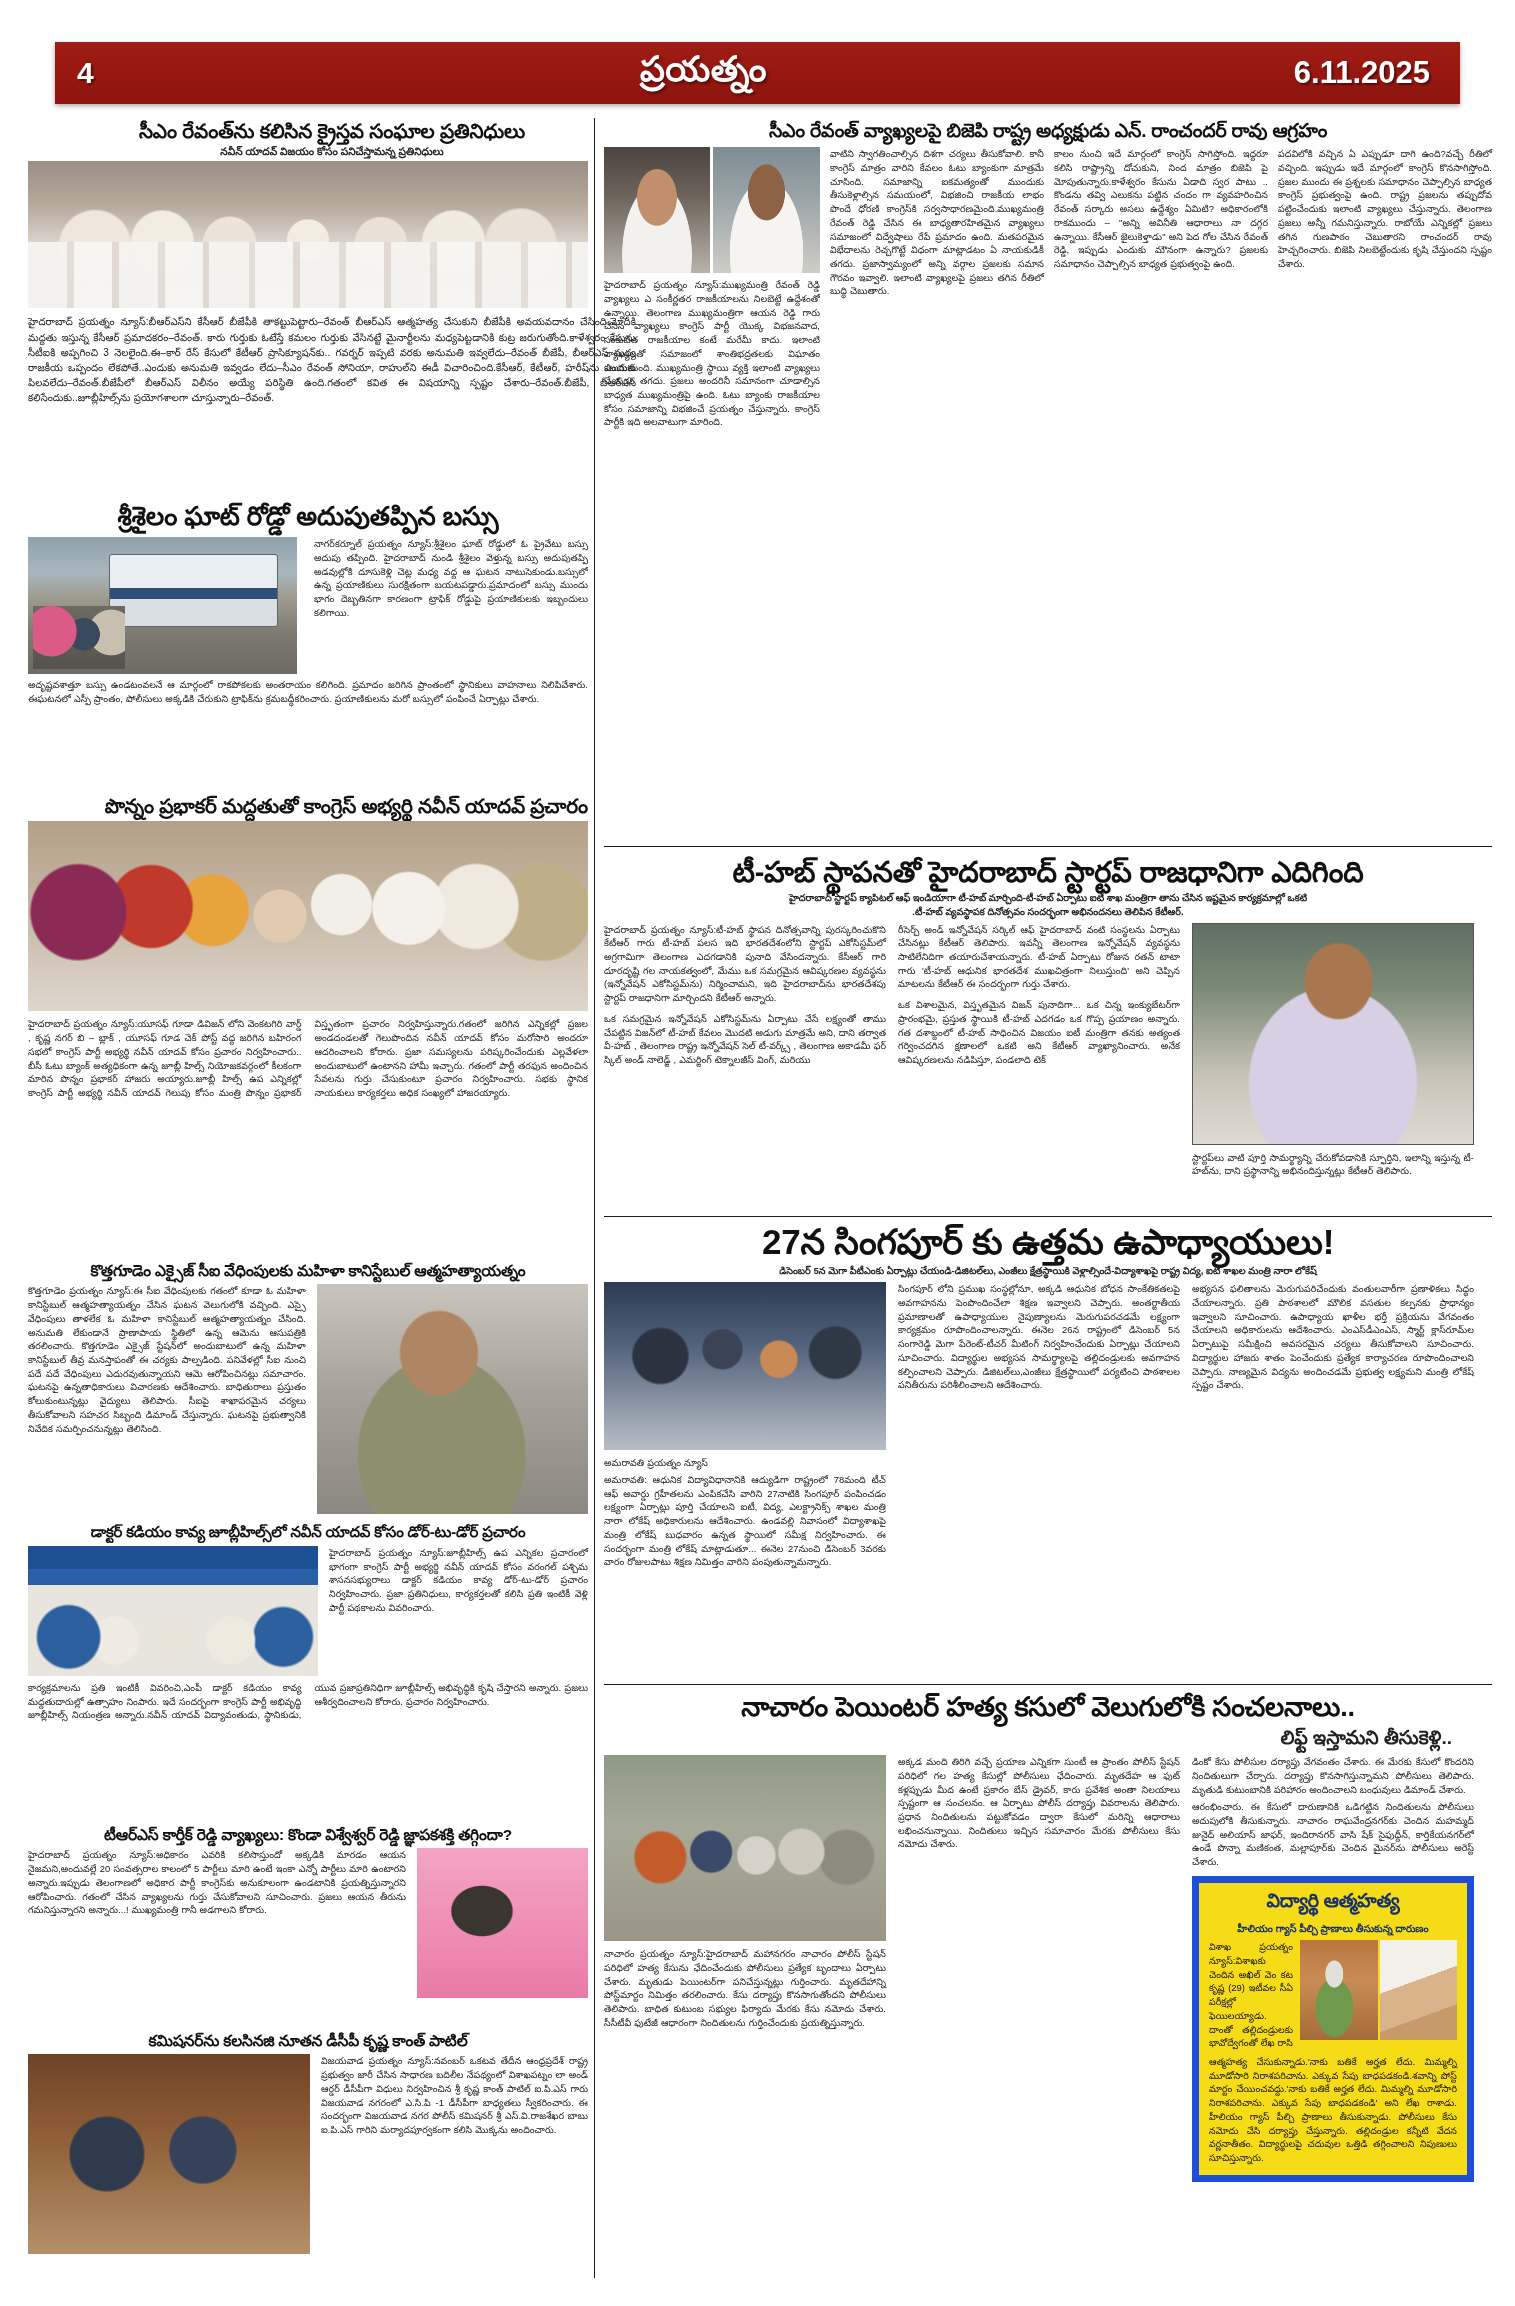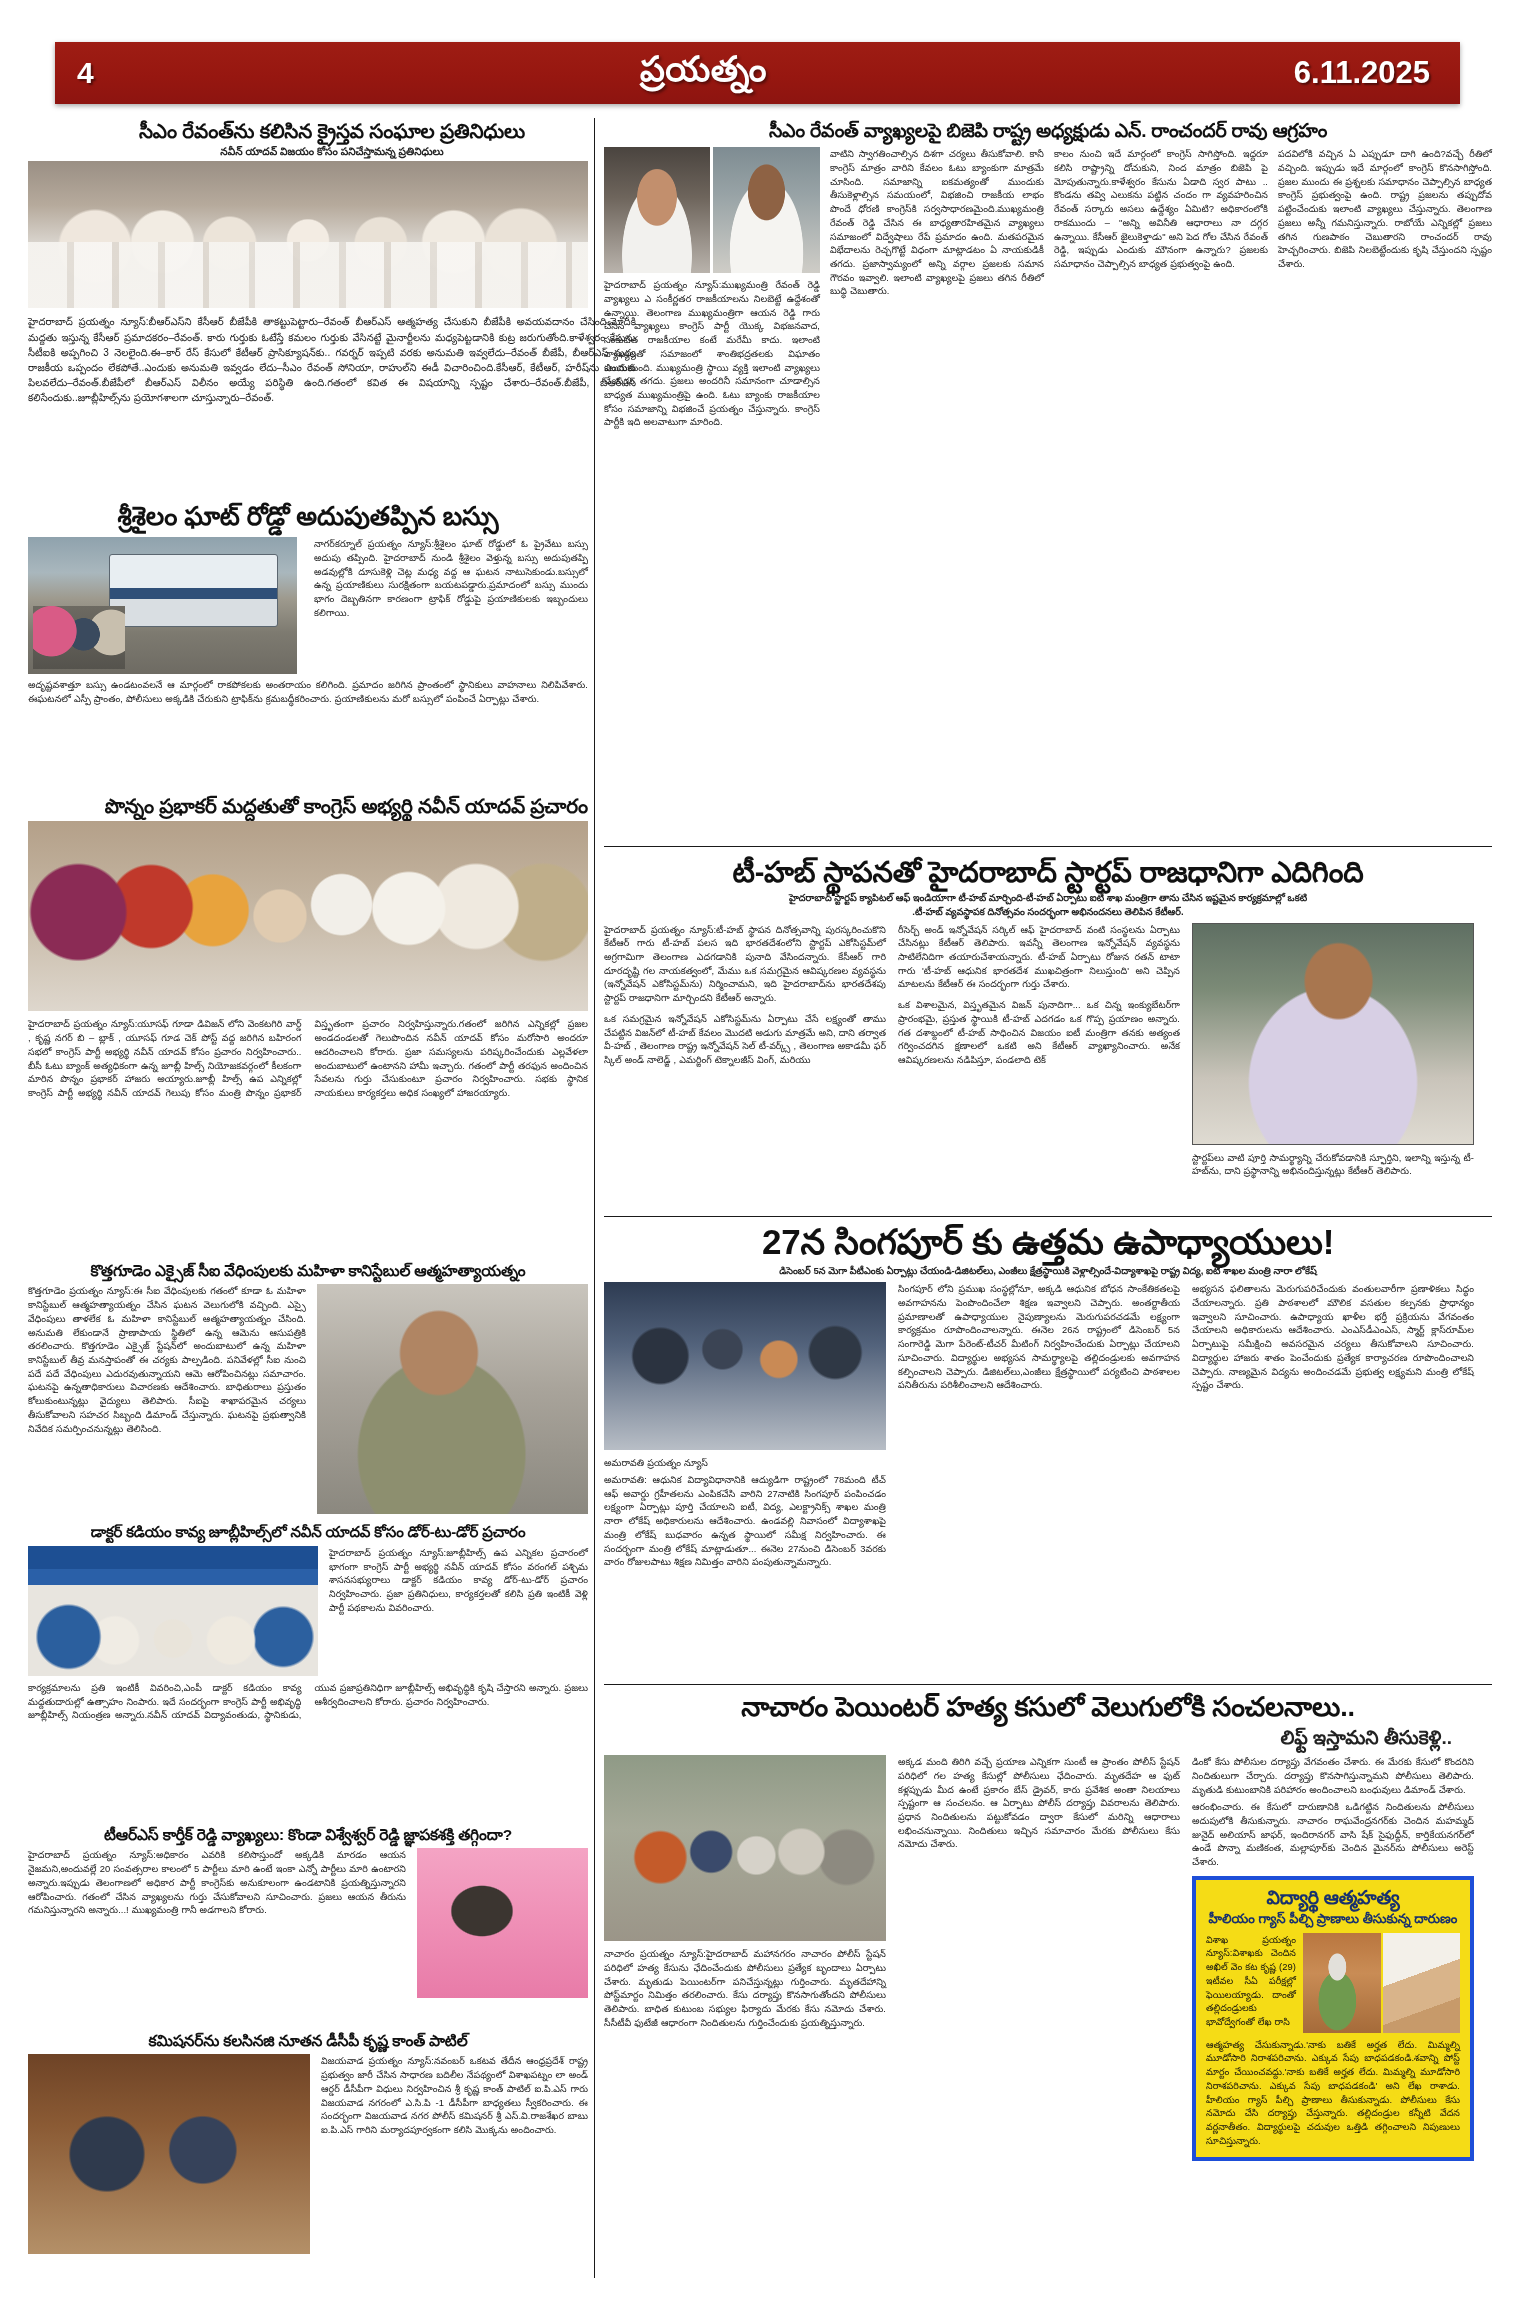--- a/index.html
+++ b/index.html
@@ -192,30 +192,30 @@
       linear-gradient(180deg,#b9763f 0%, #c98c55 40%, #a56b3a 100%);
   }
   .sc-writing{
     background:
       linear-gradient(160deg,#f3f0e9 0 42%, #d9b48a 42% 72%, #c79a6a 72% 100%);
   }
 
   
   .yellowbox{
     background:#f5dc16;
-    border:4px solid #1d4ed8;
+    border:7px solid #1d4ed8;
     padding:8px 10px 10px 10px;
   }
   .yellowbox .yb-hl{
     text-align:center; font-weight:bold; font-size:19px;
     color:#17306e; letter-spacing:-.3px; line-height:1.1;
   }
   .yellowbox .yb-sub{
-    text-align:center; font-weight:bold; font-size:13px;
-    color:#17306e; margin-top:3px; line-height:1.15;
+    text-align:center; font-weight:bold; font-size:10px;
+    color:#17306e; margin-top:11px; line-height:1.15;
   }
 
   
   .cols2{ column-count:2; column-gap:13px; }
   .blk{ position:absolute; }
   .center{ text-align:center; }
 </style>
 </head>
 <body>
 

